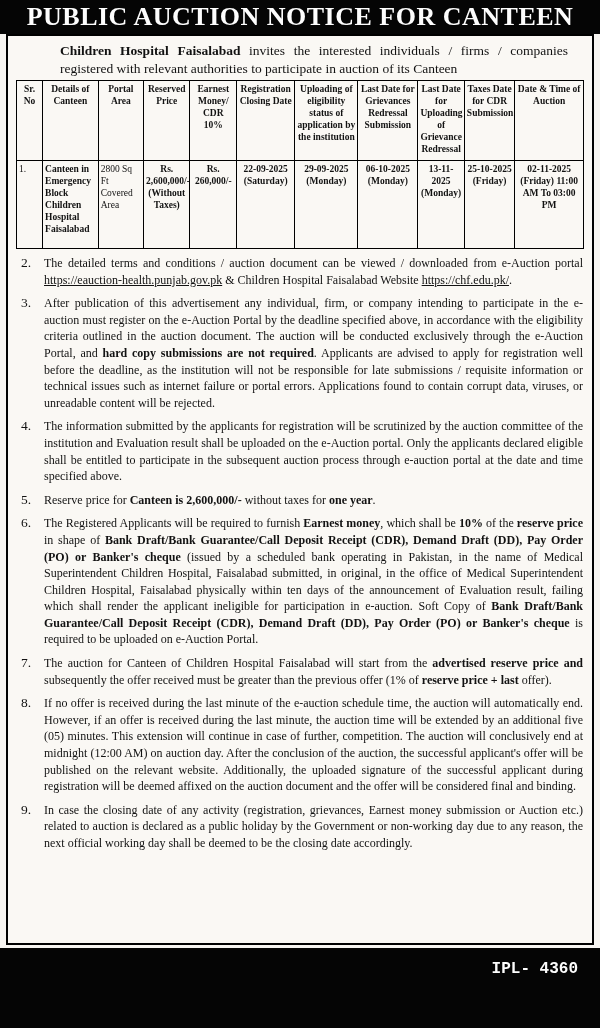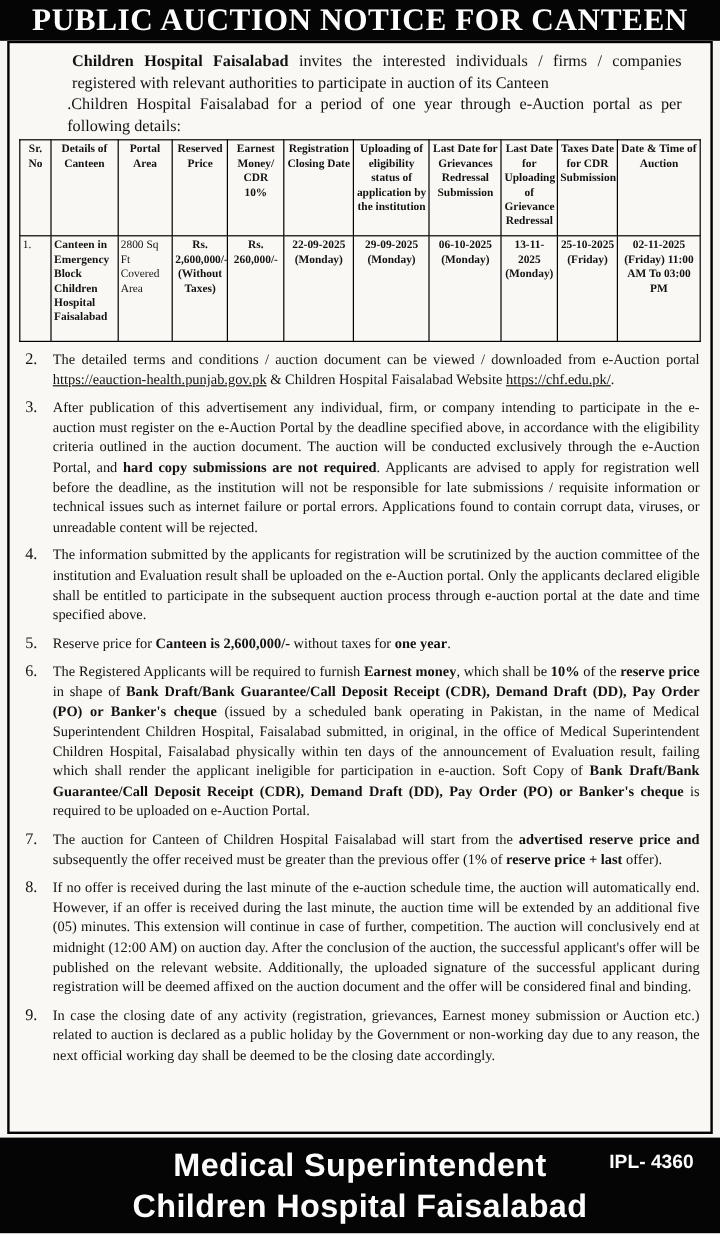--- a/index.html
+++ b/index.html
@@ -45,37 +45,36 @@
     position:absolute; left:0; right:0; bottom:0; height:80px; background:#050505;
     color:#fdfdfd;
   }
   .footer-center {
     position:absolute; left:0; right:0; top:6px; text-align:center;
     font-family:"Liberation Sans", sans-serif; font-weight:bold;
     font-size:27px; line-height:34px; letter-spacing:0.3px;
   }
   .ipl {
     position:absolute; right:22px; top:12px;
-    font-family:Liberation Sans, sans-serif; font-weight:bold; font-size:16px;padding-left:48px;
+    font-family:Liberation Mono, monospace; font-weight:bold; font-size:16px;padding-left:48px;
   }
 </style>
 </head>
 <body>
 
 <div class="page">
 
   <div class="title-band">
     <span>PUBLIC AUCTION NOTICE FOR CANTEEN</span>
   </div>
 
   <div class="notice-box">
 
     <p class="intro">
       <span id="intro-runs"><span class="b">Children Hospital Faisalabad</span><span> invites the interested individuals / firms / companies registered with relevant authorities to participate in auction of its Canteen</span></span>
-      <span class="l2">.Children Hospital Faisalabad for a period of one year through e-Auction portal as per following details:</span>
     </p>
 
     <table class="auction">
       <colgroup>
         <col style="width:4.6%">
           <col style="width:9.8%">
           <col style="width:8.0%">
         <col style="width:8.2%">
           <col style="width:8.2%">
           <col style="width:10.3%">
@@ -100,21 +99,21 @@
             <th>Date &amp; Time of Auction</th>
           </tr>
         </thead>
       <tbody id="table-body">
           <tr>
             <td>1.</td>
             <td class="b">Canteen in Emergency Block Children Hospital Faisalabad</td>
             <td>2800 Sq Ft Covered Area</td>
             <td class="b c-center">Rs. 2,600,000/- (Without Taxes)</td>
             <td class="b c-center">Rs. 260,000/-</td>
-            <td class="b c-center c-mid">22-09-2025 (Monday)</td>
+            <td class="b c-center c-mid">22-09-2025 (Saturday)</td>
             <td class="b c-center c-mid">29-09-2025 (Monday)</td>
             <td class="b c-center c-mid">06-10-2025 (Monday)</td>
             <td class="b c-center c-mid">13-11-2025 (Monday)</td>
             <td class="b c-center c-mid">25-10-2025 (Friday)</td>
             <td class="b c-center c-mid">02-11-2025 (Friday) 11:00 AM To 03:00 PM</td>
           </tr>
         </tbody>
     </table>
 
     <div class="items" id="items-container">
@@ -148,20 +147,16 @@
         </div>
         <div class="item">
           <span class="num">9.</span>
           <div class="txt"><span>In case the closing date of any activity (registration, grievances, Earnest money submission or Auction etc.) related to auction is declared as a public holiday by the Government or non-working day due to any reason, the next official working day shall be deemed to be the closing date accordingly.</span></div>
         </div>
       </div>
 
   </div>
 
   <div class="footer-band">
-    <div class="footer-center">
-      <div>Medical Superintendent</div>
-      <div>Children Hospital Faisalabad</div>
-    </div>
     <div class="ipl">IPL- 4360</div>
   </div>
 
 </div>
 
 </body></html>

